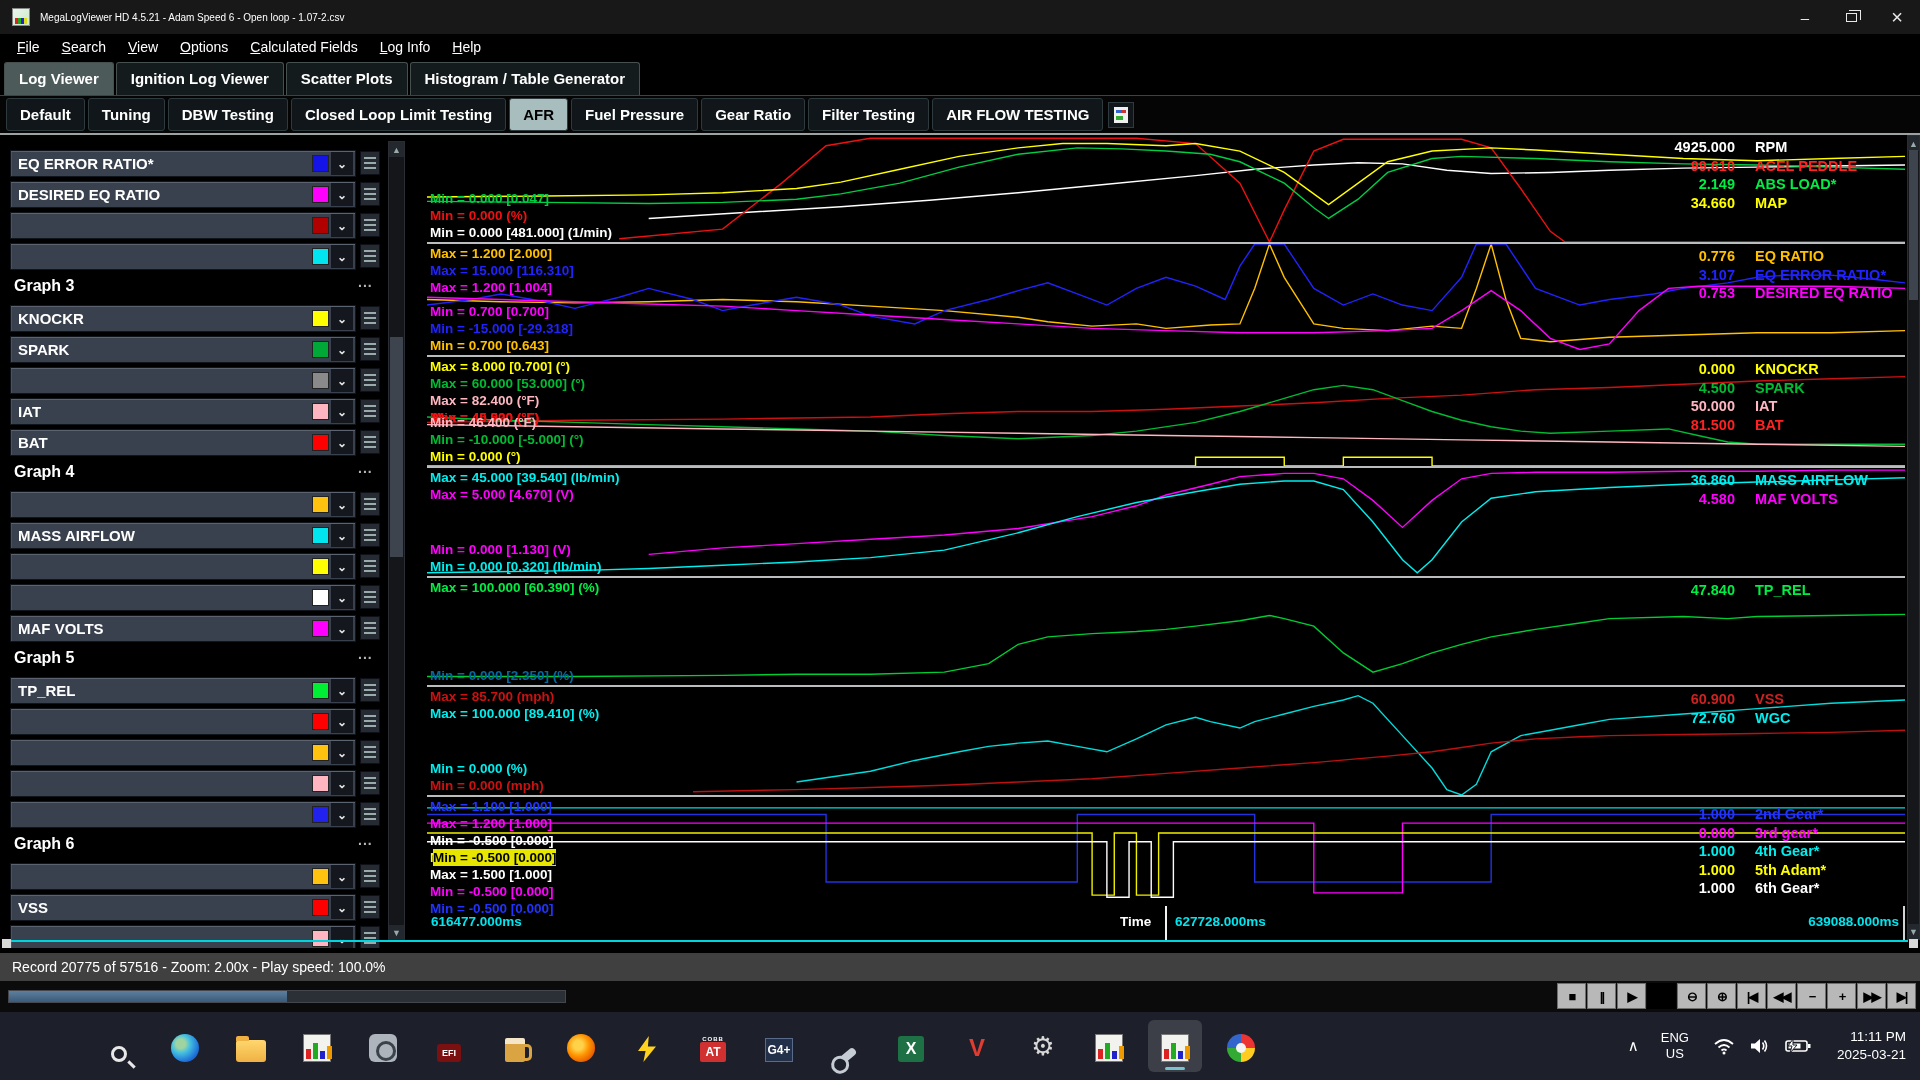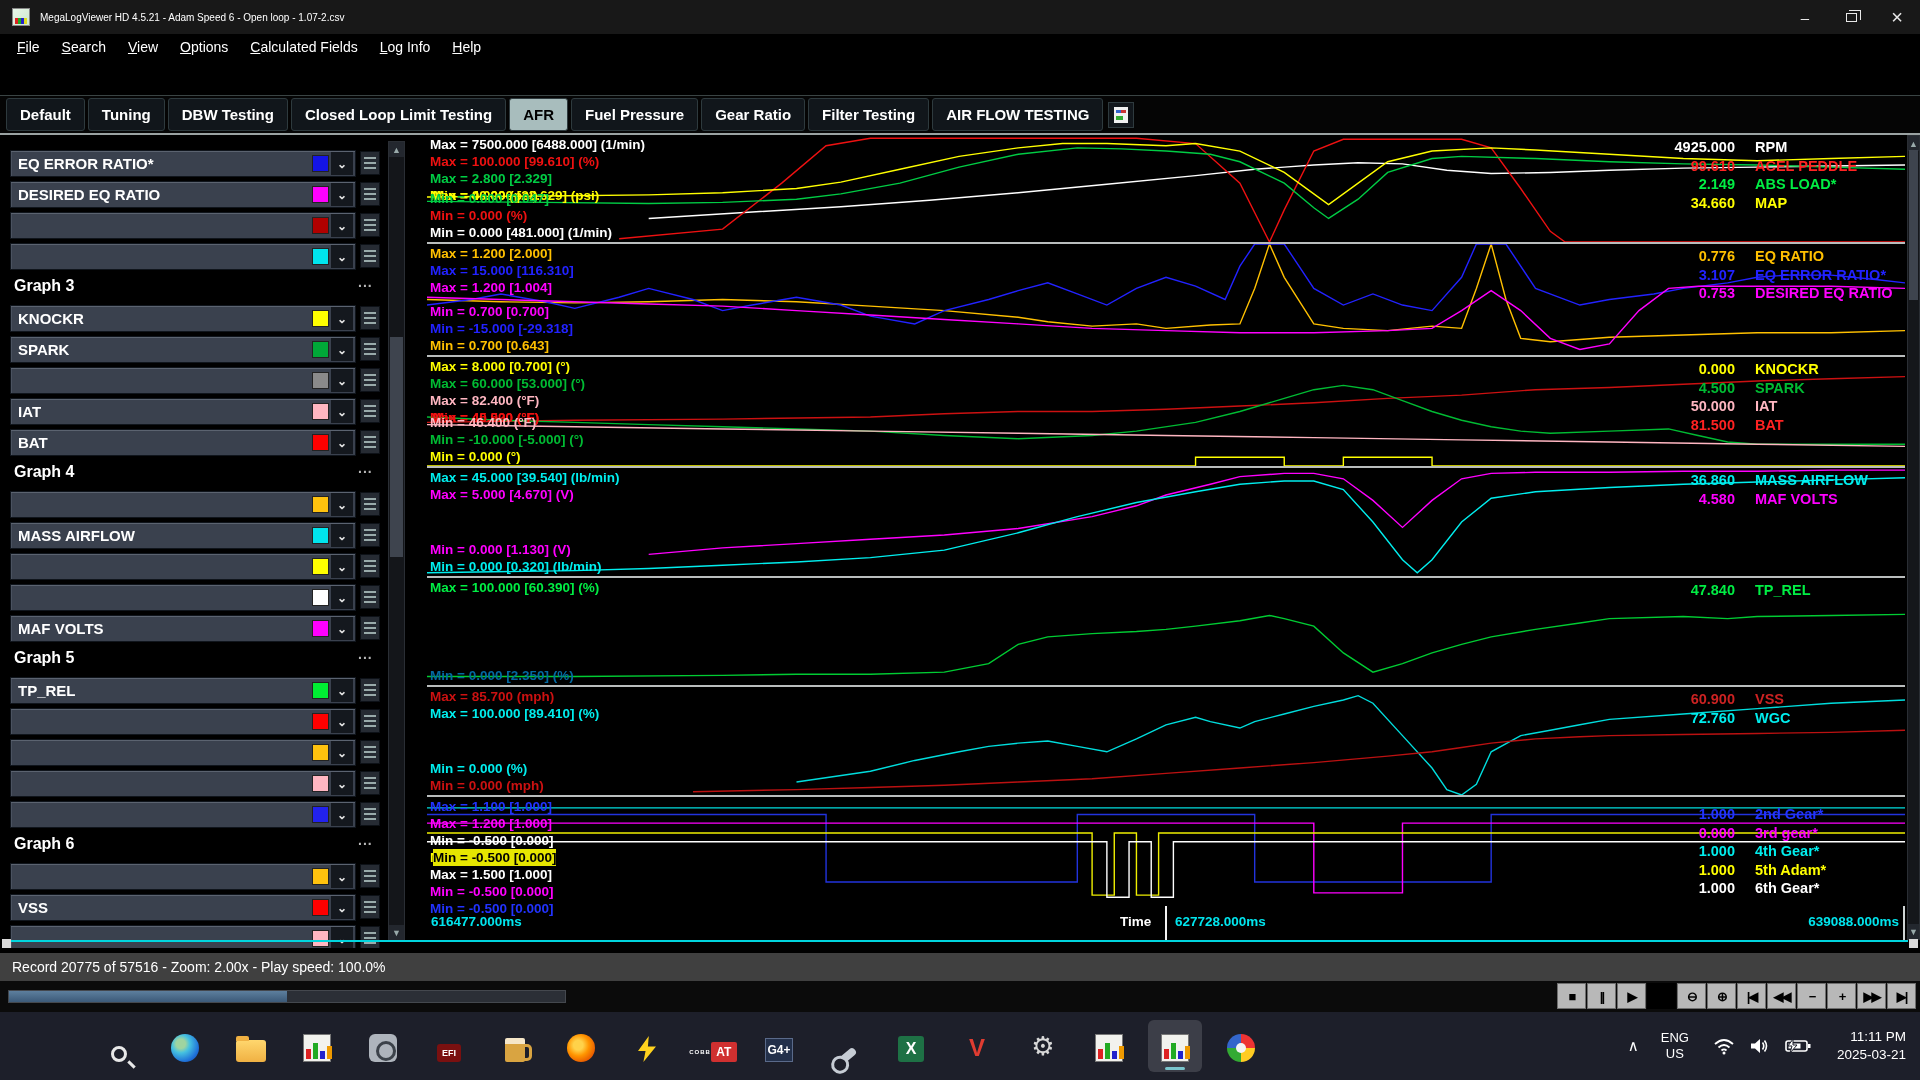--- a/index.html
+++ b/index.html
@@ -102,21 +102,21 @@
   .ic-folder:before { content:""; position:absolute; left:0; top:-4px; width:13px; height:5px; background:#f0b143; border-radius:2px 2px 0 0; }
   .ic-chart { width:28px; height:28px; background:#f2f2ee; border:1px solid #777; position:relative; }
   .ic-chart i { position:absolute; bottom:2px; width:5px; }
   .ic-gauge { width:28px; height:28px; border-radius:6px; background:#aeb4bc; position:relative; }
   .ic-gauge:after { content:""; position:absolute; left:7px; top:7px; width:14px; height:14px; border-radius:50%; border:3px solid #3c424a; }
   .ic-txt { color:#fff; font-weight:bold; text-align:center; }
   .ic-mug { width:20px; height:24px; background:linear-gradient(180deg,#f5e6c8 0 25%, #d9a441 25%); border-radius:2px; position:relative; }
   .ic-mug:after { content:""; position:absolute; right:-7px; top:6px; width:7px; height:11px; border:3px solid #d9a441; border-left:none; border-radius:0 5px 5px 0; }
   .ic-fox { width:28px; height:28px; border-radius:50%; background:radial-gradient(circle at 40% 40%, #ffd24a 0 20%, #ff9500 45%, #e34f00 80%, #b03000); }
   .ic-bolt { width:18px; height:26px; background:#ffd21e; clip-path:polygon(60% 0, 0 58%, 42% 58%, 30% 100%, 100% 40%, 55% 40%); }
-  .ic-cobb { display:flex; align-items:center; }
+  .ic-cobb { display:flex; flex-direction:column; align-items:center; }
   .cobb-top { color:#fff; font-size:6px; font-weight:bold; letter-spacing:1px; }
   .cobb-box { width:26px; height:20px; background:#d03030; color:#fff; font-size:12px; font-weight:bold; display:flex; align-items:center; justify-content:center; border-radius:2px; }
   .ic-g4 { width:28px; height:24px; background:#23304a; border:1px solid #5a6a8a; color:#fff; font-size:12px; font-weight:bold; display:flex; align-items:center; justify-content:center; }
   .ic-wrench { width:26px; height:8px; background:#c6ccd4; border-radius:4px; transform:rotate(-40deg); position:relative; }
   .ic-wrench:after { content:""; position:absolute; left:-4px; top:-3px; width:12px; height:12px; border-radius:50%; border:3px solid #c6ccd4; background:#1d1f2a; }
   .ic-excel { width:26px; height:26px; background:#1e7145; color:#fff; font-weight:bold; font-size:16px; display:flex; align-items:center; justify-content:center; border-radius:3px; }
   .ic-v { color:#e03c31; font-size:24px; font-weight:bold; }
   .ic-gear { color:#d8d8d8; font-size:26px; }
   .ic-palette { width:28px; height:28px; border-radius:50%; background:conic-gradient(#e33 0 25%, #fc2 25% 50%, #3a3 50% 75%, #36c 75%); position:relative; }
   .ic-palette:after { content:""; position:absolute; left:9px; top:9px; width:10px; height:10px; border-radius:50%; background:#f4f4f4; }
@@ -146,20 +146,26 @@
   <div class="menubar" id="menubar">
       <span class="menu-item"><u>F</u>ile</span>
       <span class="menu-item"><u>S</u>earch</span>
       <span class="menu-item"><u>V</u>iew</span>
       <span class="menu-item"><u>O</u>ptions</span>
       <span class="menu-item"><u>C</u>alculated Fields</span>
       <span class="menu-item"><u>L</u>og Info</span>
       <span class="menu-item"><u>H</u>elp</span>
     </div>
 
+  <div class="tabrow1" id="tabrow1">
+      <div class="t1tab active">Log Viewer</div>
+      <div class="t1tab">Ignition Log Viewer</div>
+      <div class="t1tab">Scatter Plots</div>
+      <div class="t1tab">Histogram / Table Generator</div>
+    </div>
 
   <div class="tabrow2" id="tabrow2">
       <div class="t2tab">Default</div>
       <div class="t2tab">Tuning</div>
       <div class="t2tab">DBW Testing</div>
       <div class="t2tab">Closed Loop Limit Testing</div>
       <div class="t2tab active">AFR</div>
       <div class="t2tab">Fuel Pressure</div>
       <div class="t2tab">Gear Ratio</div>
       <div class="t2tab">Filter Testing</div>
@@ -372,26 +378,20 @@
         <span style="left:748px;">627728.000ms</span>
         <span style="right:6px;">639088.000ms</span>
       </div>
     <div class="panel" style="top: 0px; height: 107px;">
           <svg viewBox="0 0 100 100" preserveAspectRatio="none">
             <polyline points="15,78 22,72 28,67 34,61 40,54 46,46 52,38 56,32 58,30 60,28 63,26 66,27 69,33 72,36 76,35 80,33 85,31 90,30 95,29 100,28" fill="none" stroke="#ffffff" stroke-width="1.4" vector-effect="non-scaling-stroke"></polyline>
             <polyline points="13,97 20,88 24,45 27,10 30,3 48,3 52,8 55,45 57,100 58,70 60,15 62,4 70,4 72,12 74,50 76,90 77,100 100,100" fill="none" stroke="#ee1111" stroke-width="1.4" vector-effect="non-scaling-stroke"></polyline>
             <polyline points="0,62 8,63 15,64 20,63 25,60 28,55 32,45 36,30 40,18 44,12 47,13 50,15 53,18 55,25 58,45 60,68 61,78 63,60 65,35 68,22 70,20 75,22 80,25 85,27 90,28 95,30 100,32" fill="none" stroke="#00cc44" stroke-width="1.4" vector-effect="non-scaling-stroke"></polyline>
             <polyline points="0,58 8,57 15,56 20,54 25,50 28,44 32,32 36,20 40,12 43,8 46,8 50,10 52,8 55,15 58,35 60,55 61,65 63,45 65,25 68,15 72,12 75,14 80,18 85,22 90,24 95,22 100,20" fill="none" stroke="#ffff00" stroke-width="1.4" vector-effect="non-scaling-stroke"></polyline>
           </svg>
-          <div class="lblcol">
-            <div class="lbl" style="color: rgb(255, 255, 255);">Max = 7500.000 [6488.000] (1/min)</div>
-            <div class="lbl" style="color: rgb(238, 17, 17);">Max = 100.000 [99.610] (%)</div>
-            <div class="lbl" style="color: rgb(0, 204, 68);">Max = 2.800 [2.329]</div>
-            <div class="lbl" style="color: rgb(255, 255, 0);">Max = 40.000 [23.629] (psi)<span class="ovl">Min = 0.000 (psi)</span></div>
-          </div>
           <div class="minstack">
             <div class="lbl" style="color: rgb(0, 204, 68);">Min = 0.000 [0.047]</div>
             <div class="lbl" style="color: rgb(238, 17, 17);">Min = 0.000 (%)</div>
             <div class="lbl" style="color: rgb(255, 255, 255);">Min = 0.000 [481.000] (1/min)</div>
           </div>
           <div class="vrow" style="top: 3px; color: rgb(255, 255, 255);">
             <span class="num">4925.000</span>
             <span class="nm">RPM</span>
           </div>
           <div class="vrow" style="top: 21.5px; color: rgb(255, 34, 34);">

